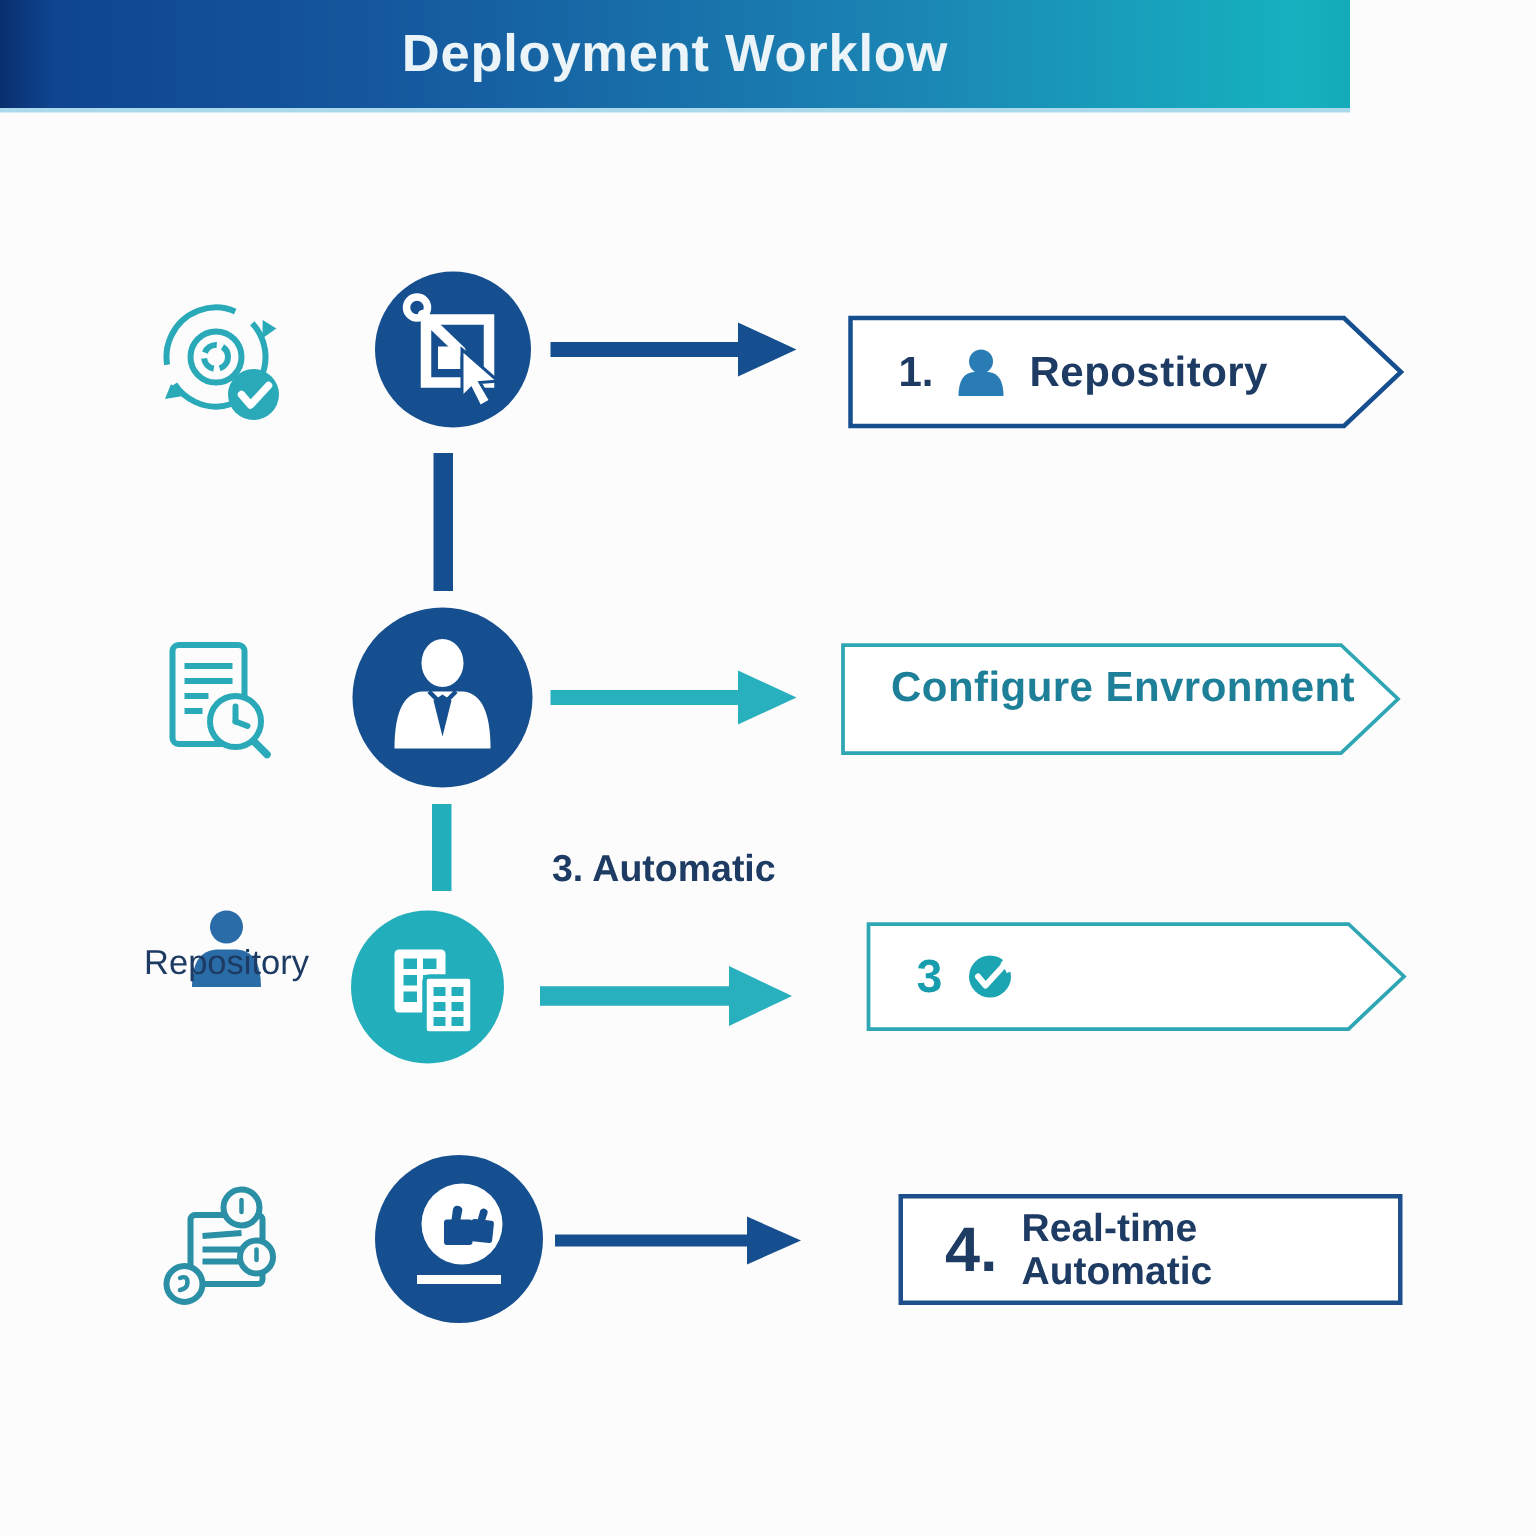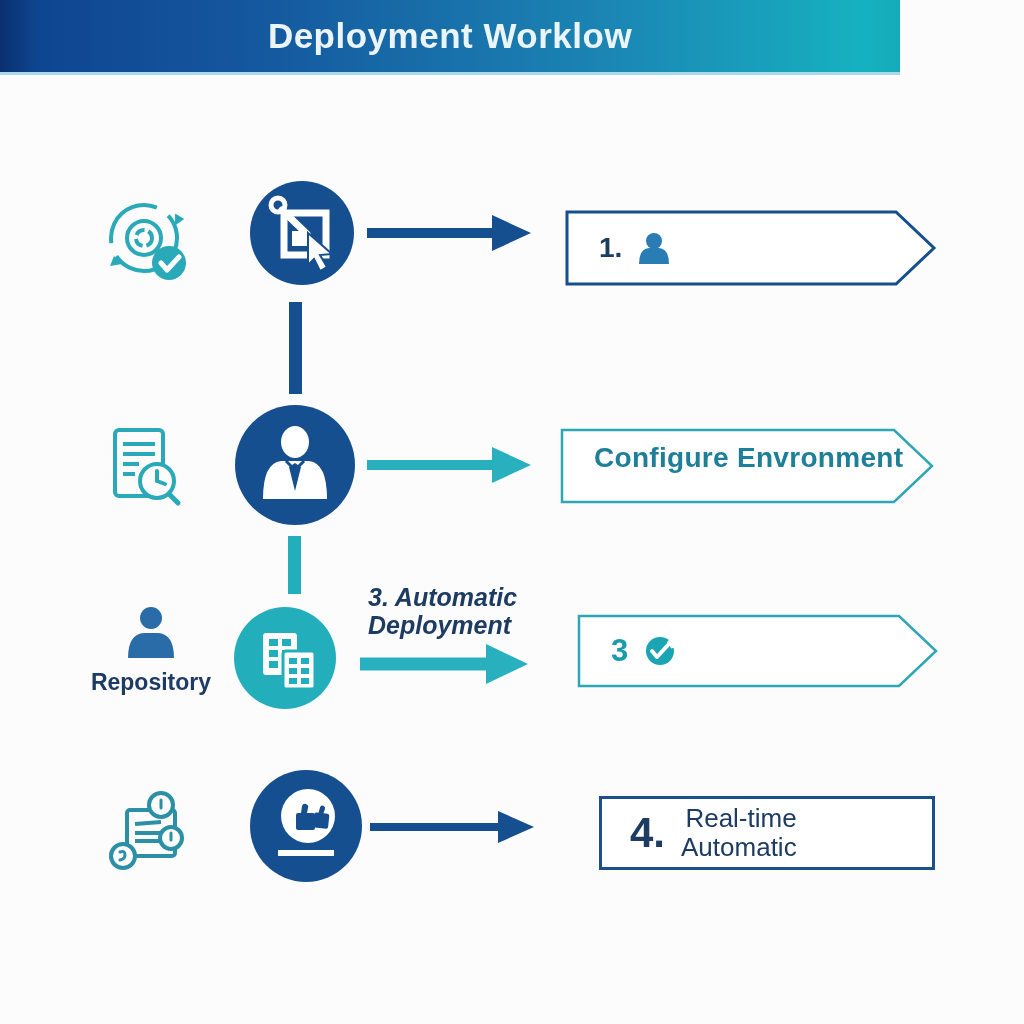--- a/index.html
+++ b/index.html
@@ -27,34 +27,34 @@
   .banner-wrap{position:absolute;}
   .banner-svg{position:absolute;left:0;top:0;}
   .banner-content{
     position:absolute;left:0;top:0;width:100%;height:100%;
     display:flex;align-items:center;padding-left:34px;box-sizing:border-box;gap:14px;
   }
   .navy{color:#1d3b63;}
   .banner-num{font-size:28px;font-weight:bold;}
   .banner-label{font-size:28px;font-weight:bold;letter-spacing:0.3px;}
   .annotation{
-    position:absolute;left:368px;top:583px;width:190px;
-    font-size:25px;font-weight:bold;color:#1d3b63;line-height:1.12;font-style:italic;
+    position:absolute;left:368px;top:565px;width:190px;
+    font-size:25px;font-weight:bold;color:#1d3b63;line-height:1.12;
   }
   .side-label{
-    position:absolute;left:76px;top:669px;width:150px;text-align:center;
-    font-size:23px;font-weight:bold;color:#1d3b63;
+    position:absolute;left:76px;top:628px;width:150px;text-align:center;
+    font-size:23px;font-weight:normal;color:#1d3b63;
   }
   .banner4{
     position:absolute;left:599px;top:796px;width:336px;height:74px;
     background:#ffffff;border:3px solid #1d4f8c;box-sizing:border-box;
     display:flex;align-items:center;padding-left:28px;gap:16px;
   }
   .banner4-num{font-size:42px;font-weight:bold;color:#1d3b63;}
-  .banner4-lines{font-size:26px;font-weight:normal;color:#1d3b63;line-height:1.12;text-align:right;}
+  .banner4-lines{font-size:26px;font-weight:bold;color:#1d3b63;line-height:1.12;}
 </style>
 </head>
 <body>
 
 <div class="header">
   <div class="header-title">Deployment Worklow</div>
 </div>
 
 <div class="side-icon" style="left:98px;top:192px;">
   <svg width="100" height="100" viewBox="0 0 100 100">
@@ -90,20 +90,21 @@
 <div class="banner-wrap" style="left:565px;top:210px;width:372px;height:76px;">
   <svg class="banner-svg" width="372" height="76" viewBox="0 0 372 76">
     <polygon points="2,2 331,2 369,38 331,74 2,74" fill="#ffffff" stroke="#164f8f" stroke-width="3"></polygon>
   </svg>
   <div class="banner-content">
     <span class="banner-num navy">1.</span>
     <svg width="36" height="32" viewBox="0 0 36 32">
       <circle cx="18" cy="9" r="8" fill="#2a7cb5"></circle>
       <path d="M3,32 Q3,17 13,16 L23,16 Q33,17 33,32 Z" fill="#2a7cb5"></path>
     </svg>
+    <span class="banner-label navy">Repostitory</span>
   </div>
 </div>
 
 <div class="side-icon" style="left:95px;top:420px;">
   <svg width="105" height="105" viewBox="0 0 105 105">
     <rect x="20" y="10" width="48" height="66" rx="4" fill="none" stroke="#2aa9b8" stroke-width="4"></rect>
     <line x1="28" y1="24" x2="60" y2="24" stroke="#2aa9b8" stroke-width="4"></line>
     <line x1="28" y1="34" x2="60" y2="34" stroke="#2aa9b8" stroke-width="4"></line>
     <line x1="28" y1="44" x2="44" y2="44" stroke="#2aa9b8" stroke-width="4"></line>
     <line x1="28" y1="54" x2="40" y2="54" stroke="#2aa9b8" stroke-width="4"></line>
@@ -168,21 +169,20 @@
       <rect x="55" y="61" width="8" height="6"></rect>
         <rect x="67" y="61" width="8" height="6"></rect>
       <rect x="55" y="71" width="8" height="6"></rect>
         <rect x="67" y="71" width="8" height="6"></rect>
     </g>
   </svg>
 </div>
 
 <div class="annotation">
   <div>3. Automatic</div>
-  <div>Deployment</div>
 </div>
 
 <div class="arrow" style="left:358px;top:641px;">
   <svg width="172" height="46" viewBox="0 0 172 46">
     <line x1="2" y1="23" x2="133" y2="23" stroke="#29b0bf" stroke-width="13"></line>
     <polygon points="128,3 170,23 128,43" fill="#29b0bf"></polygon>
   </svg>
 </div>
 
 <div class="banner-wrap" style="left:577px;top:614px;width:362px;height:74px;">

